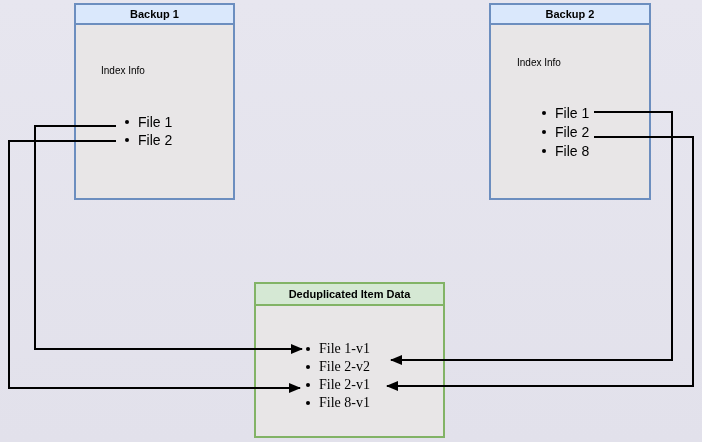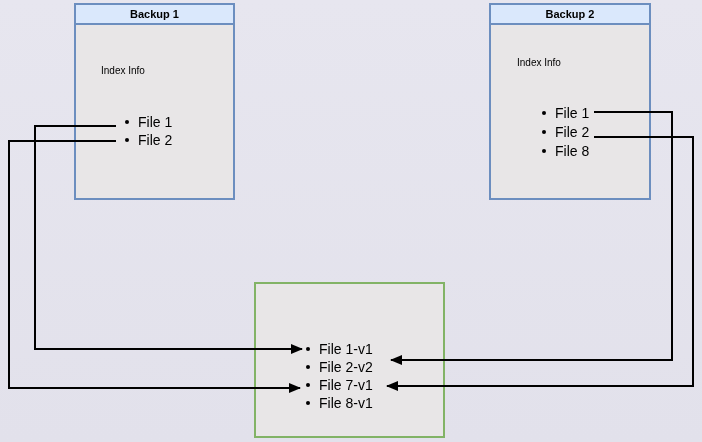--- a/index.html
+++ b/index.html
@@ -26,21 +26,21 @@
   #backup1 .index-label{left:25px;top:57px;}
   #backup2 .index-label{left:26px;top:49px;}
 
   ul.items{position:absolute;margin:0;padding:0;list-style:none;}
   ul.items li{display:flex;align-items:center;font-size:14px;white-space:nowrap;}
   .dot{width:4px;height:4px;border-radius:50%;background:#000;margin-right:9px;flex:none;}
   #backup1 ul.items{left:49px;top:108px;}
   #backup1 ul.items li{height:18px;}
   #backup2 ul.items{left:51px;top:98px;}
   #backup2 ul.items li{height:19px;}
-  #dedup ul.items{left:50px;top:56px;}
+  #dedup ul.items{left:50px;top:56px;font-family:Liberation Serif, serif;}
   #dedup ul.items li{height:18px;}
 
   svg.overlay{position:absolute;left:0;top:0;width:702px;height:442px;pointer-events:none;}
   svg.overlay polyline{fill:none;stroke:#000;stroke-width:2;}
 </style>
 </head>
 <body>
 
 <div class="canvas">
 
@@ -72,32 +72,33 @@
           <span>File 2</span>
         </li>
         <li>
           <span class="dot"></span>
           <span>File 8</span>
         </li>
       </ul>
   </div>
 
   <div class="node green" id="dedup">
+    <div class="node-hdr">Deduplicated Item Data</div>
     <ul class="items">
         <li>
           <span class="dot"></span>
           <span>File 1-v1</span>
         </li>
         <li>
           <span class="dot"></span>
           <span>File 2-v2</span>
         </li>
         <li>
           <span class="dot"></span>
-          <span>File 7-v1</span>
+          <span>File 2-v1</span>
         </li>
         <li>
           <span class="dot"></span>
           <span>File 8-v1</span>
         </li>
       </ul>
   </div>
 
   <svg class="overlay" viewBox="0 0 702 442" xmlns="http://www.w3.org/2000/svg">
     <defs>

